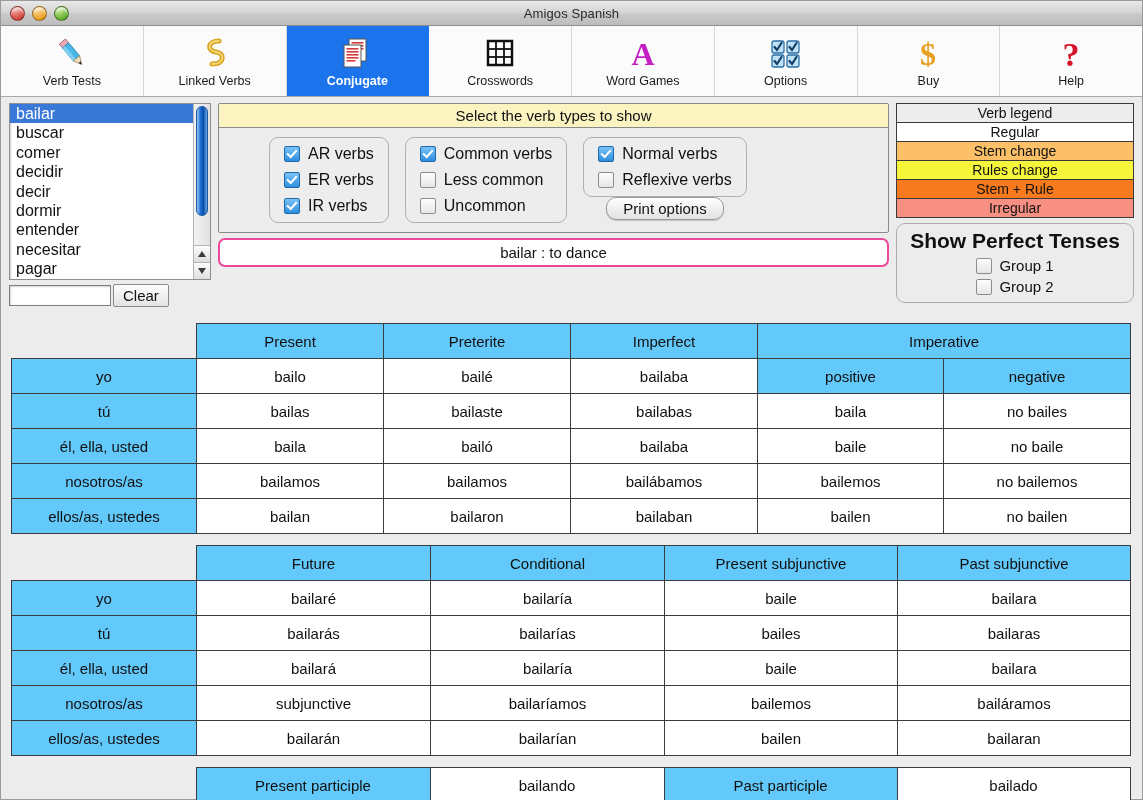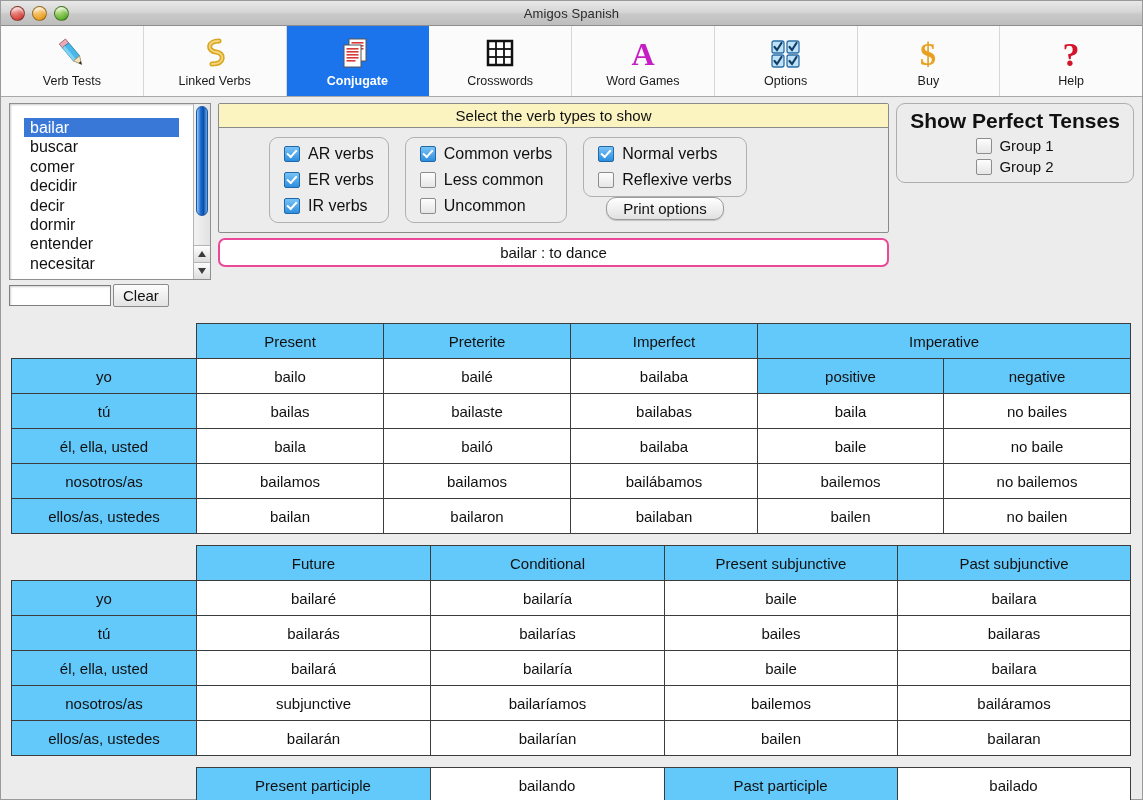--- a/index.html
+++ b/index.html
@@ -45,21 +45,21 @@
 
   
   .upper{flex:0 0 218px;display:flex;padding:6px 8px 0 8px;box-sizing:border-box;gap:7px;background:#ececec;}
 
   
   .listcol{width:202px;display:flex;flex-direction:column;}
   .listbox{
     height:175px;border:1px solid #8f8f8f;background:#fff;display:flex;overflow:hidden;
     box-shadow:inset 1px 1px 2px rgba(0,0,0,.2);
   }
-  .listitems{flex:1 1 auto;padding:14px;overflow:hidden;}
+  .listitems{flex:1 1 auto;padding:0;overflow:hidden;}
   .litem{font-size:16px;color:#111;padding:0 6px;height:19.4px;line-height:19.4px;white-space:nowrap;}
   .litem.sel{background:#3a78d8;color:#fff;}
   .scrollbar{
     width:16px;border-left:1px solid #b4b4b4;
     background:linear-gradient(to right,#f2f2f2,#e2e2e2);
     display:flex;flex-direction:column;align-items:center;position:relative;
   }
   .sb-track{flex:1 1 auto;width:100%;position:relative;}
   .sb-thumb{
     position:absolute;left:2px;right:2px;top:2px;height:108px;border-radius:6px;
@@ -363,20 +363,28 @@
             </div>
             <div class="printbtn">Print options</div>
           </div>
 
         </div>
       </div>
       <div class="verbdef">bailar : to dance</div>
     </div>
 
     <div class="legendcol">
+      <div class="legend">
+        <div class="lrow" style="background:#ececec">Verb legend</div>
+        <div class="lrow" style="background:#ffffff">Regular</div>
+        <div class="lrow" style="background:#fcc168">Stem change</div>
+        <div class="lrow" style="background:#f5f53c">Rules change</div>
+        <div class="lrow" style="background:#f77b1e">Stem + Rule</div>
+        <div class="lrow" style="background:#f79083">Irregular</div>
+      </div>
       <div class="perfbox">
         <div class="perftitle">Show Perfect Tenses</div>
         <div class="perfrow">
           <span class="chk"></span>
           <span class="chklabel">Group 1</span>
         </div>
         <div class="perfrow">
           <span class="chk"></span>
           <span class="chklabel">Group 2</span>
         </div>

